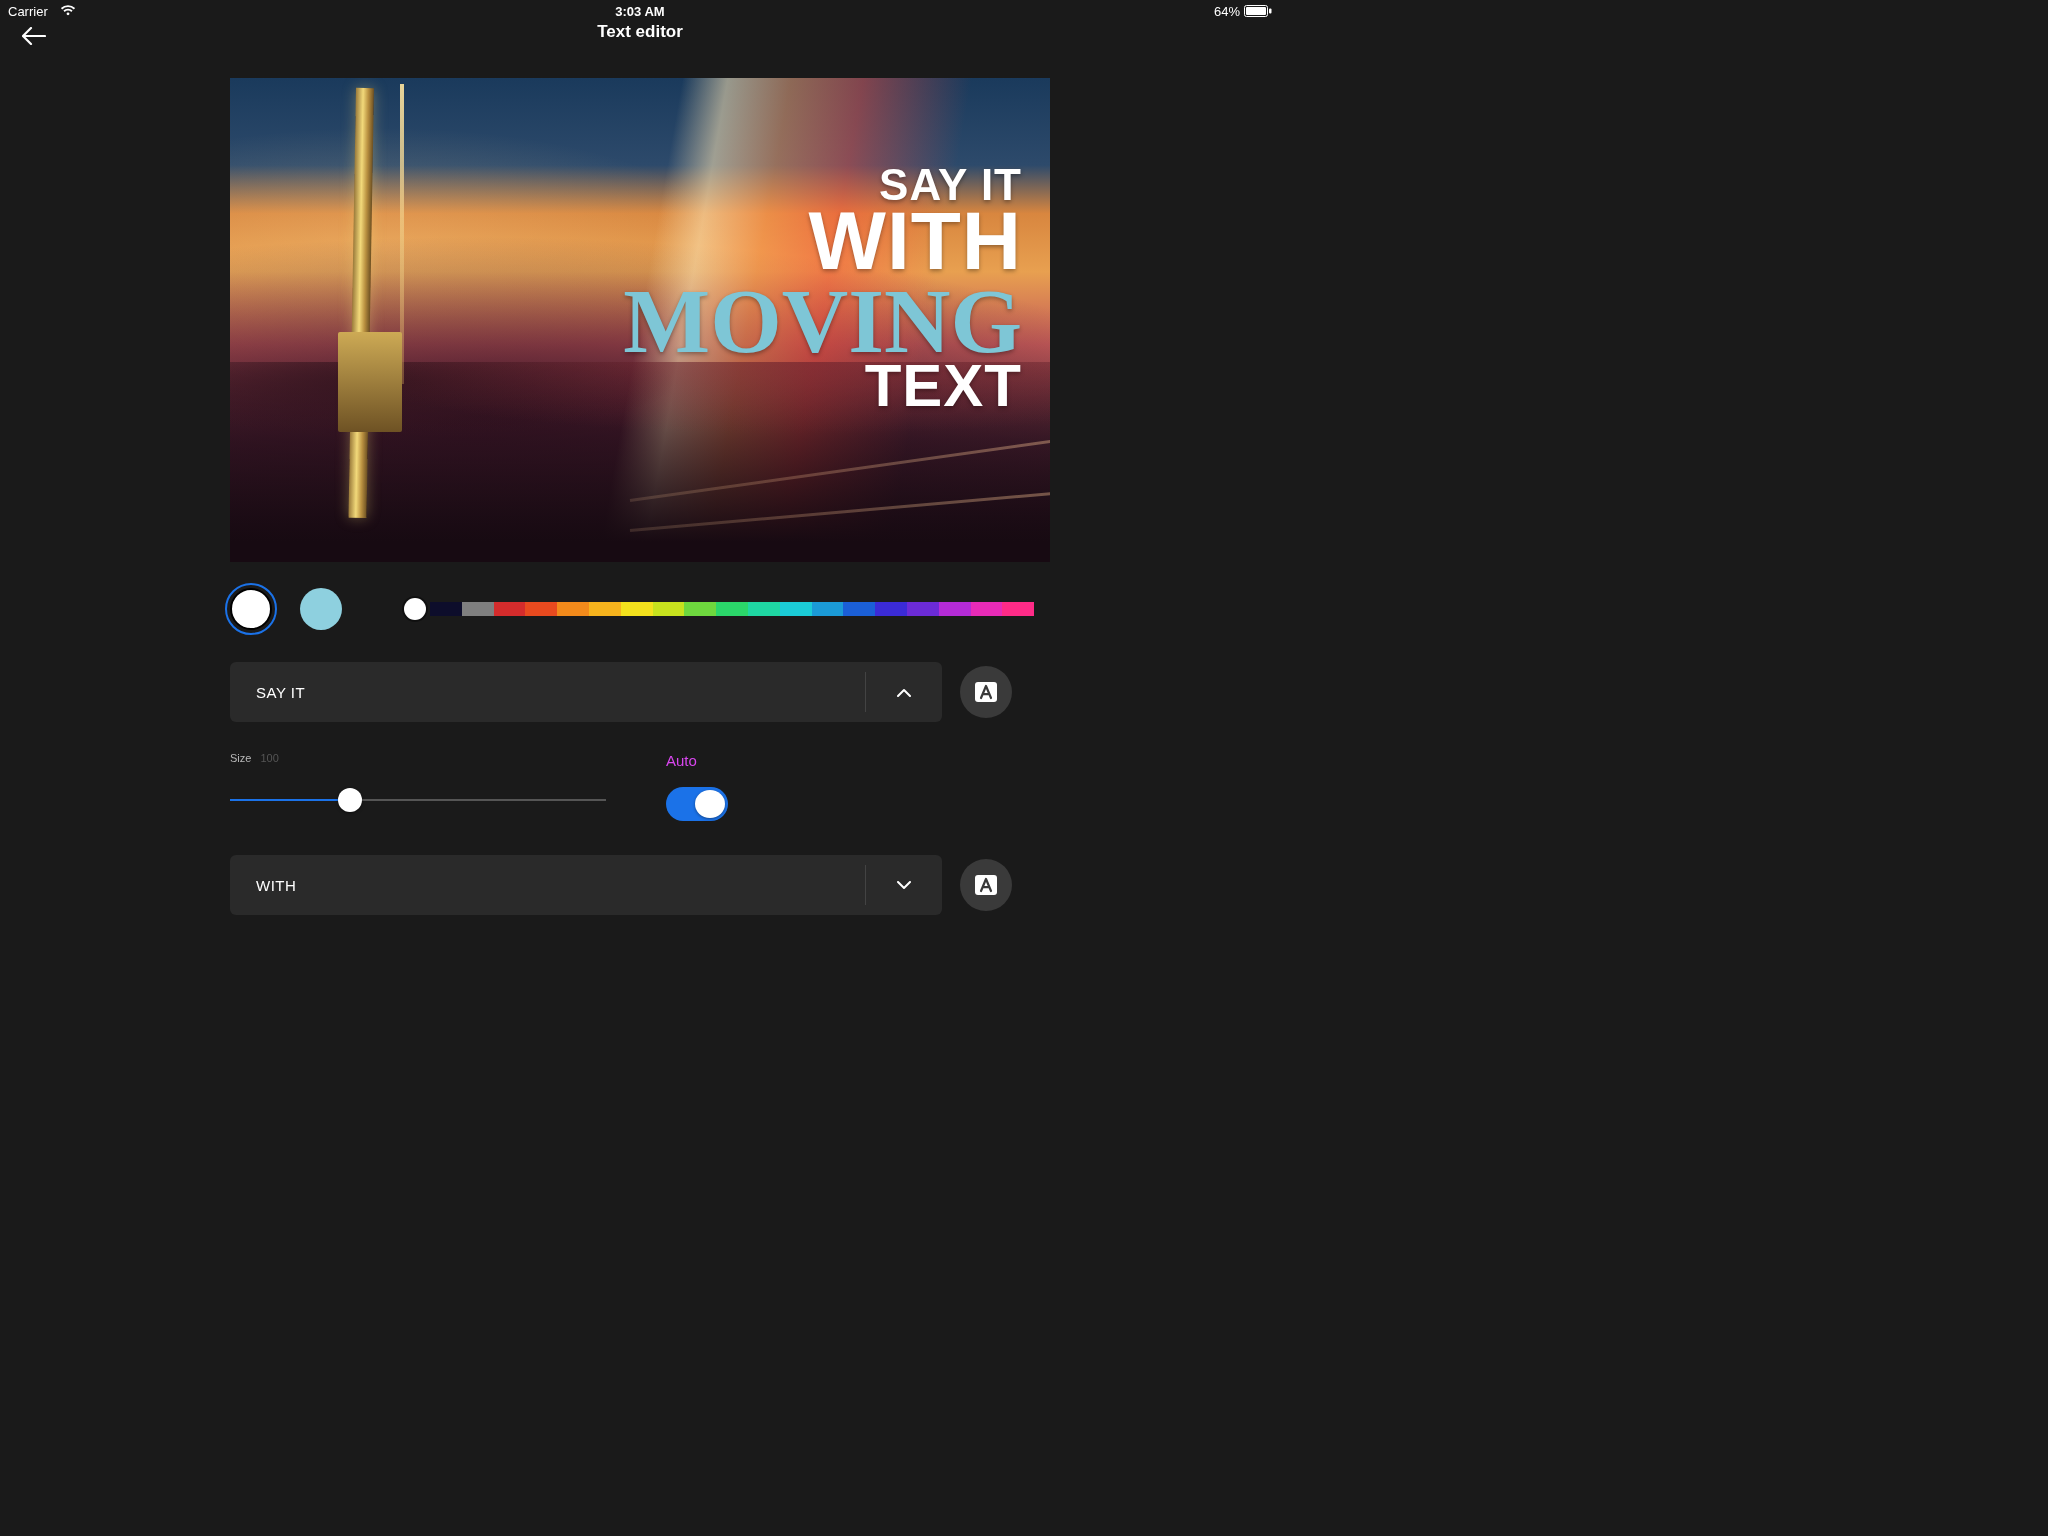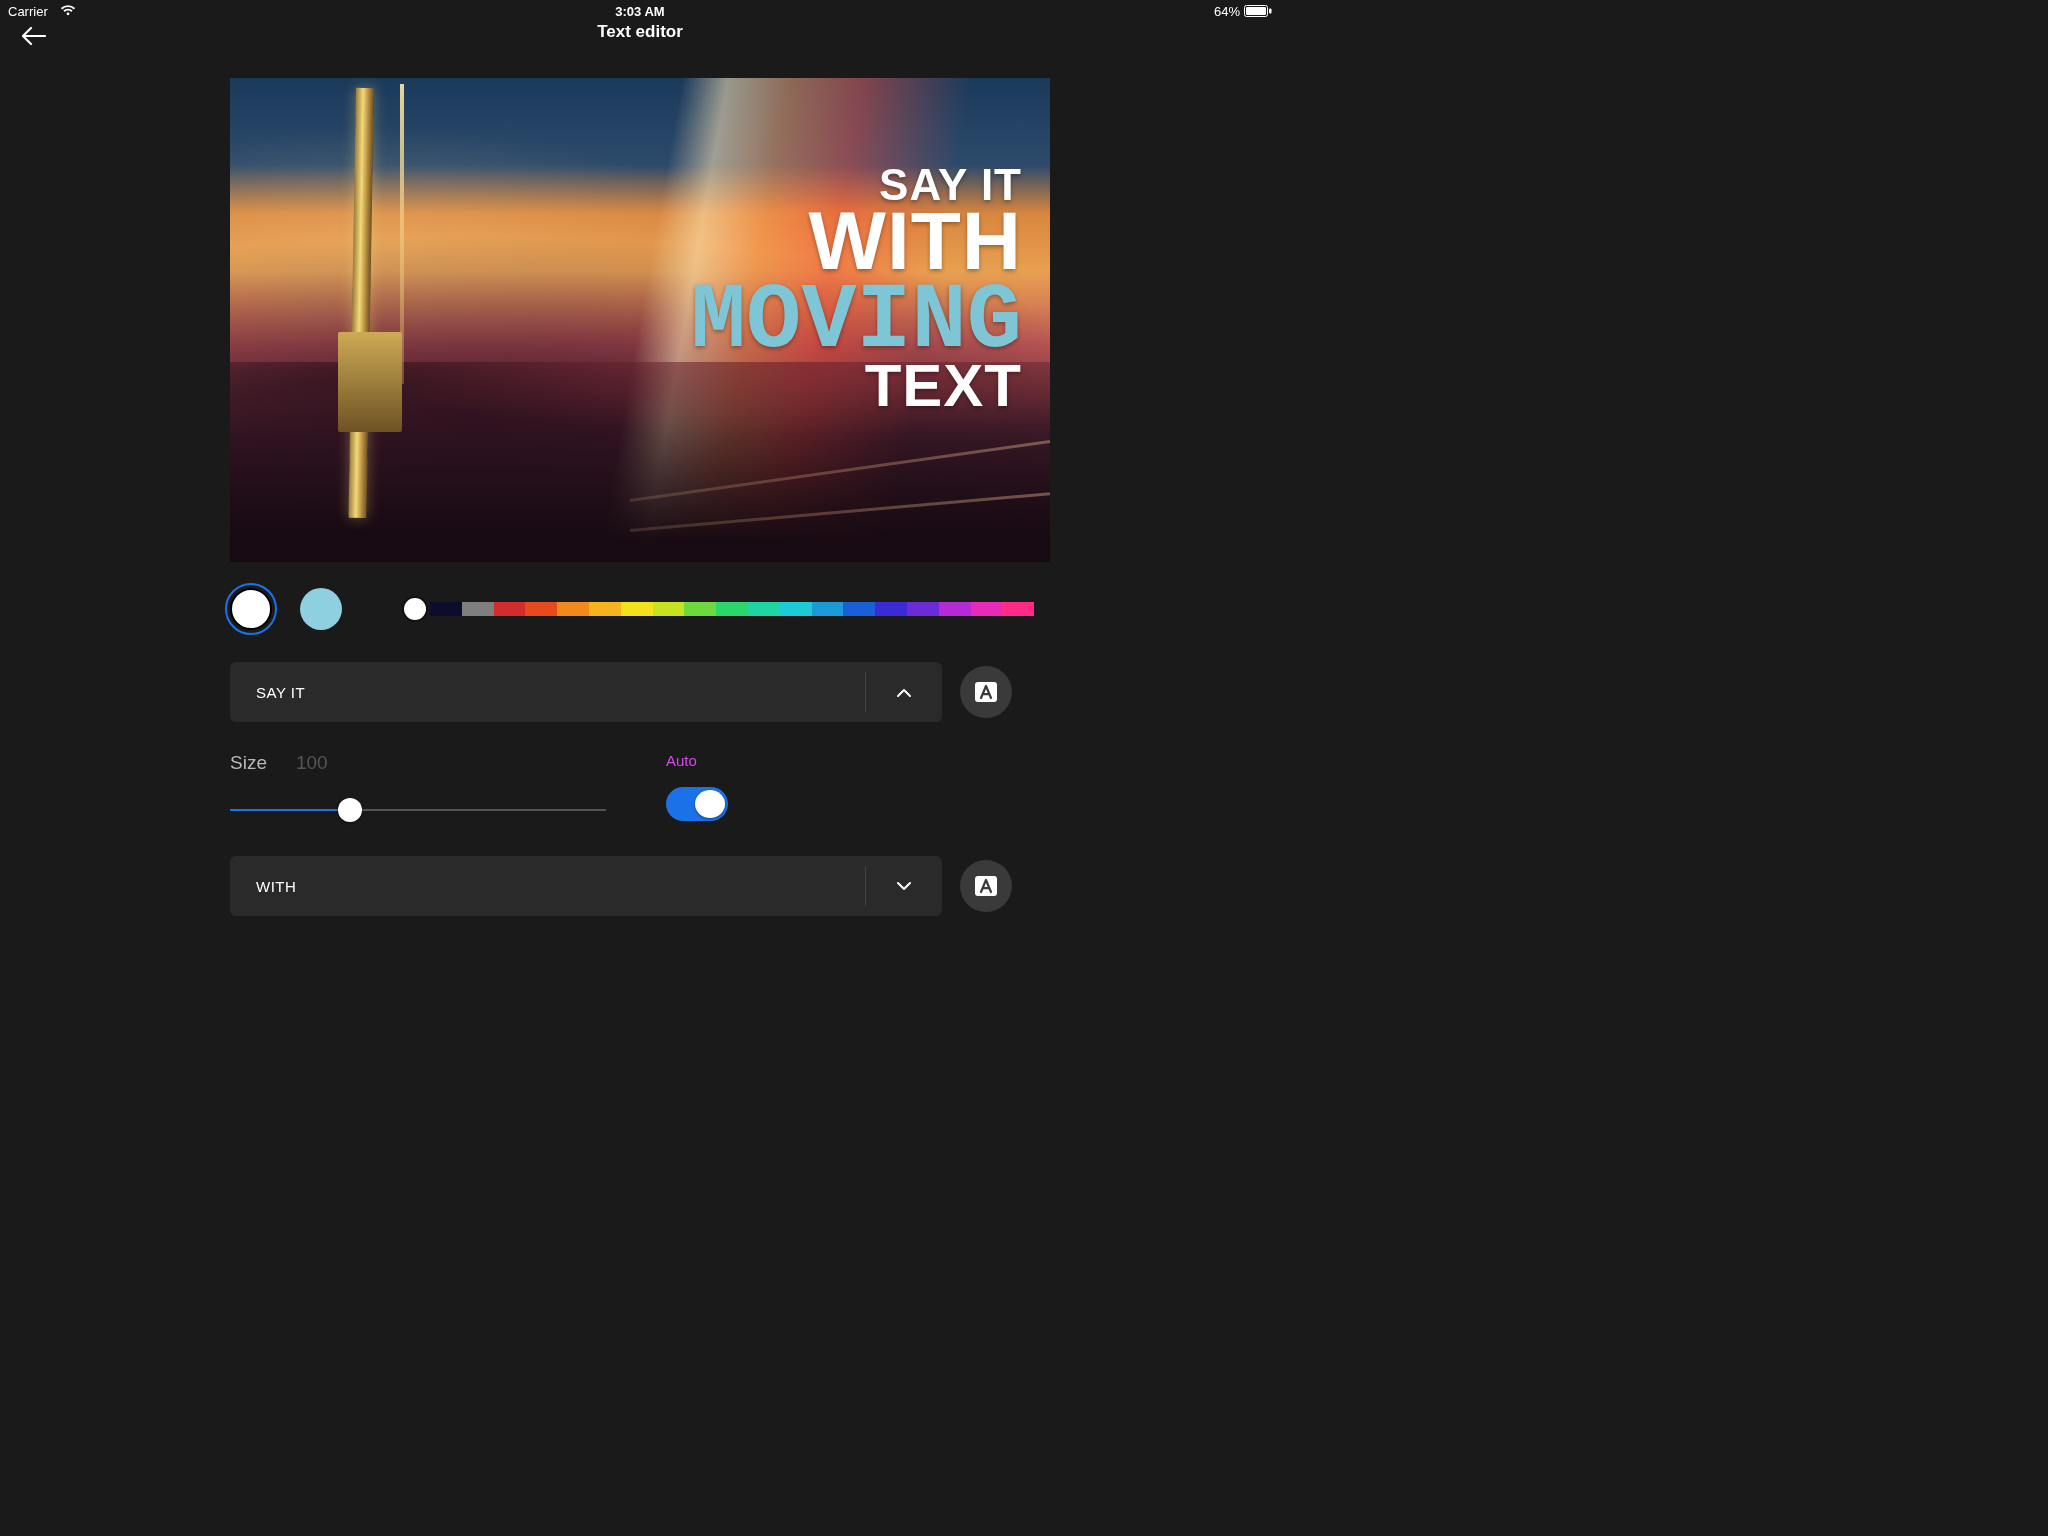--- a/index.html
+++ b/index.html
@@ -99,21 +99,21 @@
   .preview-text {
     position:absolute; top: 86px; right: 28px; text-align: right;
     font-family: Impact, "Arial Black", sans-serif;
     letter-spacing: 1px;
     line-height: .95;
     text-shadow: 0 2px 4px rgba(0,0,0,.35);
   }
   .pt-line { display:block; font-weight:900; }
   .pt-sayit { font-size: 44px; color:#fff; }
   .pt-with  { font-size: 82px; color:#fff; margin-top:-4px;}
-  .pt-moving{ font-size: 92px; color:#7ec6d6; font-family: Liberation Mono, monospace; font-weight: 900; letter-spacing:0; margin-top:-2px;}
+  .pt-moving{ font-size: 92px; color:#7ec6d6; font-family: Liberation Serif, serif; font-weight: 900; letter-spacing:0; margin-top:-2px;}
   .pt-text  { font-size: 60px; color:#fff; margin-top:-8px;}
 
   
   .swatch-row {
     display:flex; align-items:center;
     margin-top: 22px;
     height: 50px;
   }
   .swatch {
     width: 42px; height: 42px; border-radius: 50%;
@@ -188,21 +188,21 @@
   }
   .font-btn svg { display:block; }
 
   
   .size-row {
     margin-top: 30px;
     display:flex;
     gap: 60px;
   }
   .size-block { flex: 0 0 376px; }
-  .size-label-row { display:flex; align-items:baseline; gap:29px; font-size:19px;}
+  .size-label-row { display:flex; align-items:baseline; gap:9px; font-size:11px;}
   .size-label { color:#b8b8b8; }
   .size-value { color:#555; }
   .slider-wrap { margin-top: 24px; position:relative; height:24px;}
   .slider-track {
     position:absolute; left:0; right:0; top:50%; transform:translateY(-50%);
     height:2px; background:#555;
   }
   .slider-fill {
     position:absolute; left:0; top:50%; transform:translateY(-50%);
     height:2px; background:#1b72e8;

